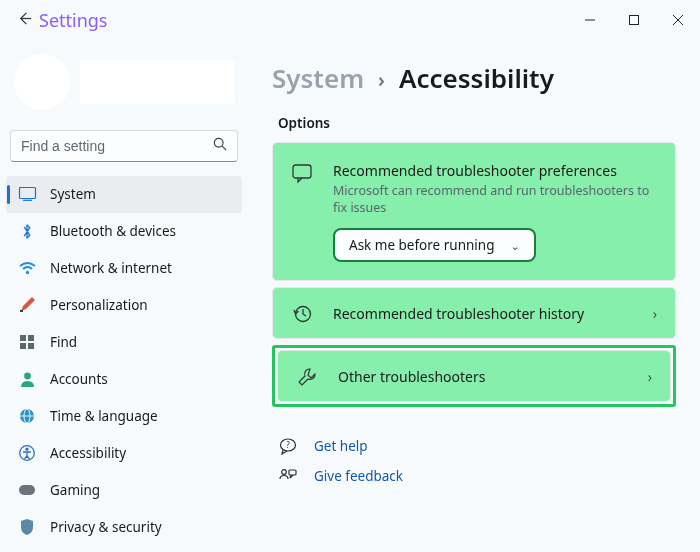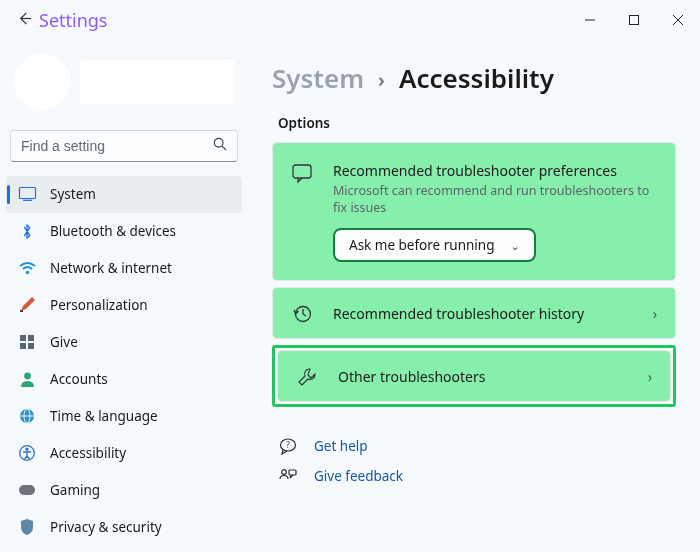--- a/index.html
+++ b/index.html
@@ -250,21 +250,21 @@
 
       <div class="nav-item">
         <span class="nav-ic">
           <svg width="15" height="15" viewBox="0 0 15 15">
               <rect x="0" y="0" width="6" height="6" fill="#5b6870"></rect>
               <rect x="8" y="0" width="6" height="6" fill="#5b6870"></rect>
               <rect x="0" y="8" width="6" height="6" fill="#5b6870"></rect>
               <rect x="8" y="8" width="6" height="6" fill="#5b6870"></rect>
             </svg>
         </span>
-        <span>Give</span>
+        <span>Find</span>
       </div>
 
       <div class="nav-item">
         <span class="nav-ic">
           <svg width="15" height="16" viewBox="0 0 15 16">
               <circle cx="7.5" cy="5" r="3.4" fill="#2ba779"></circle>
               <path d="M1 16 Q1 10 7.5 10 Q14 10 14 16 Z" fill="#2ba779"></path>
             </svg>
         </span>
         <span>Accounts</span>

